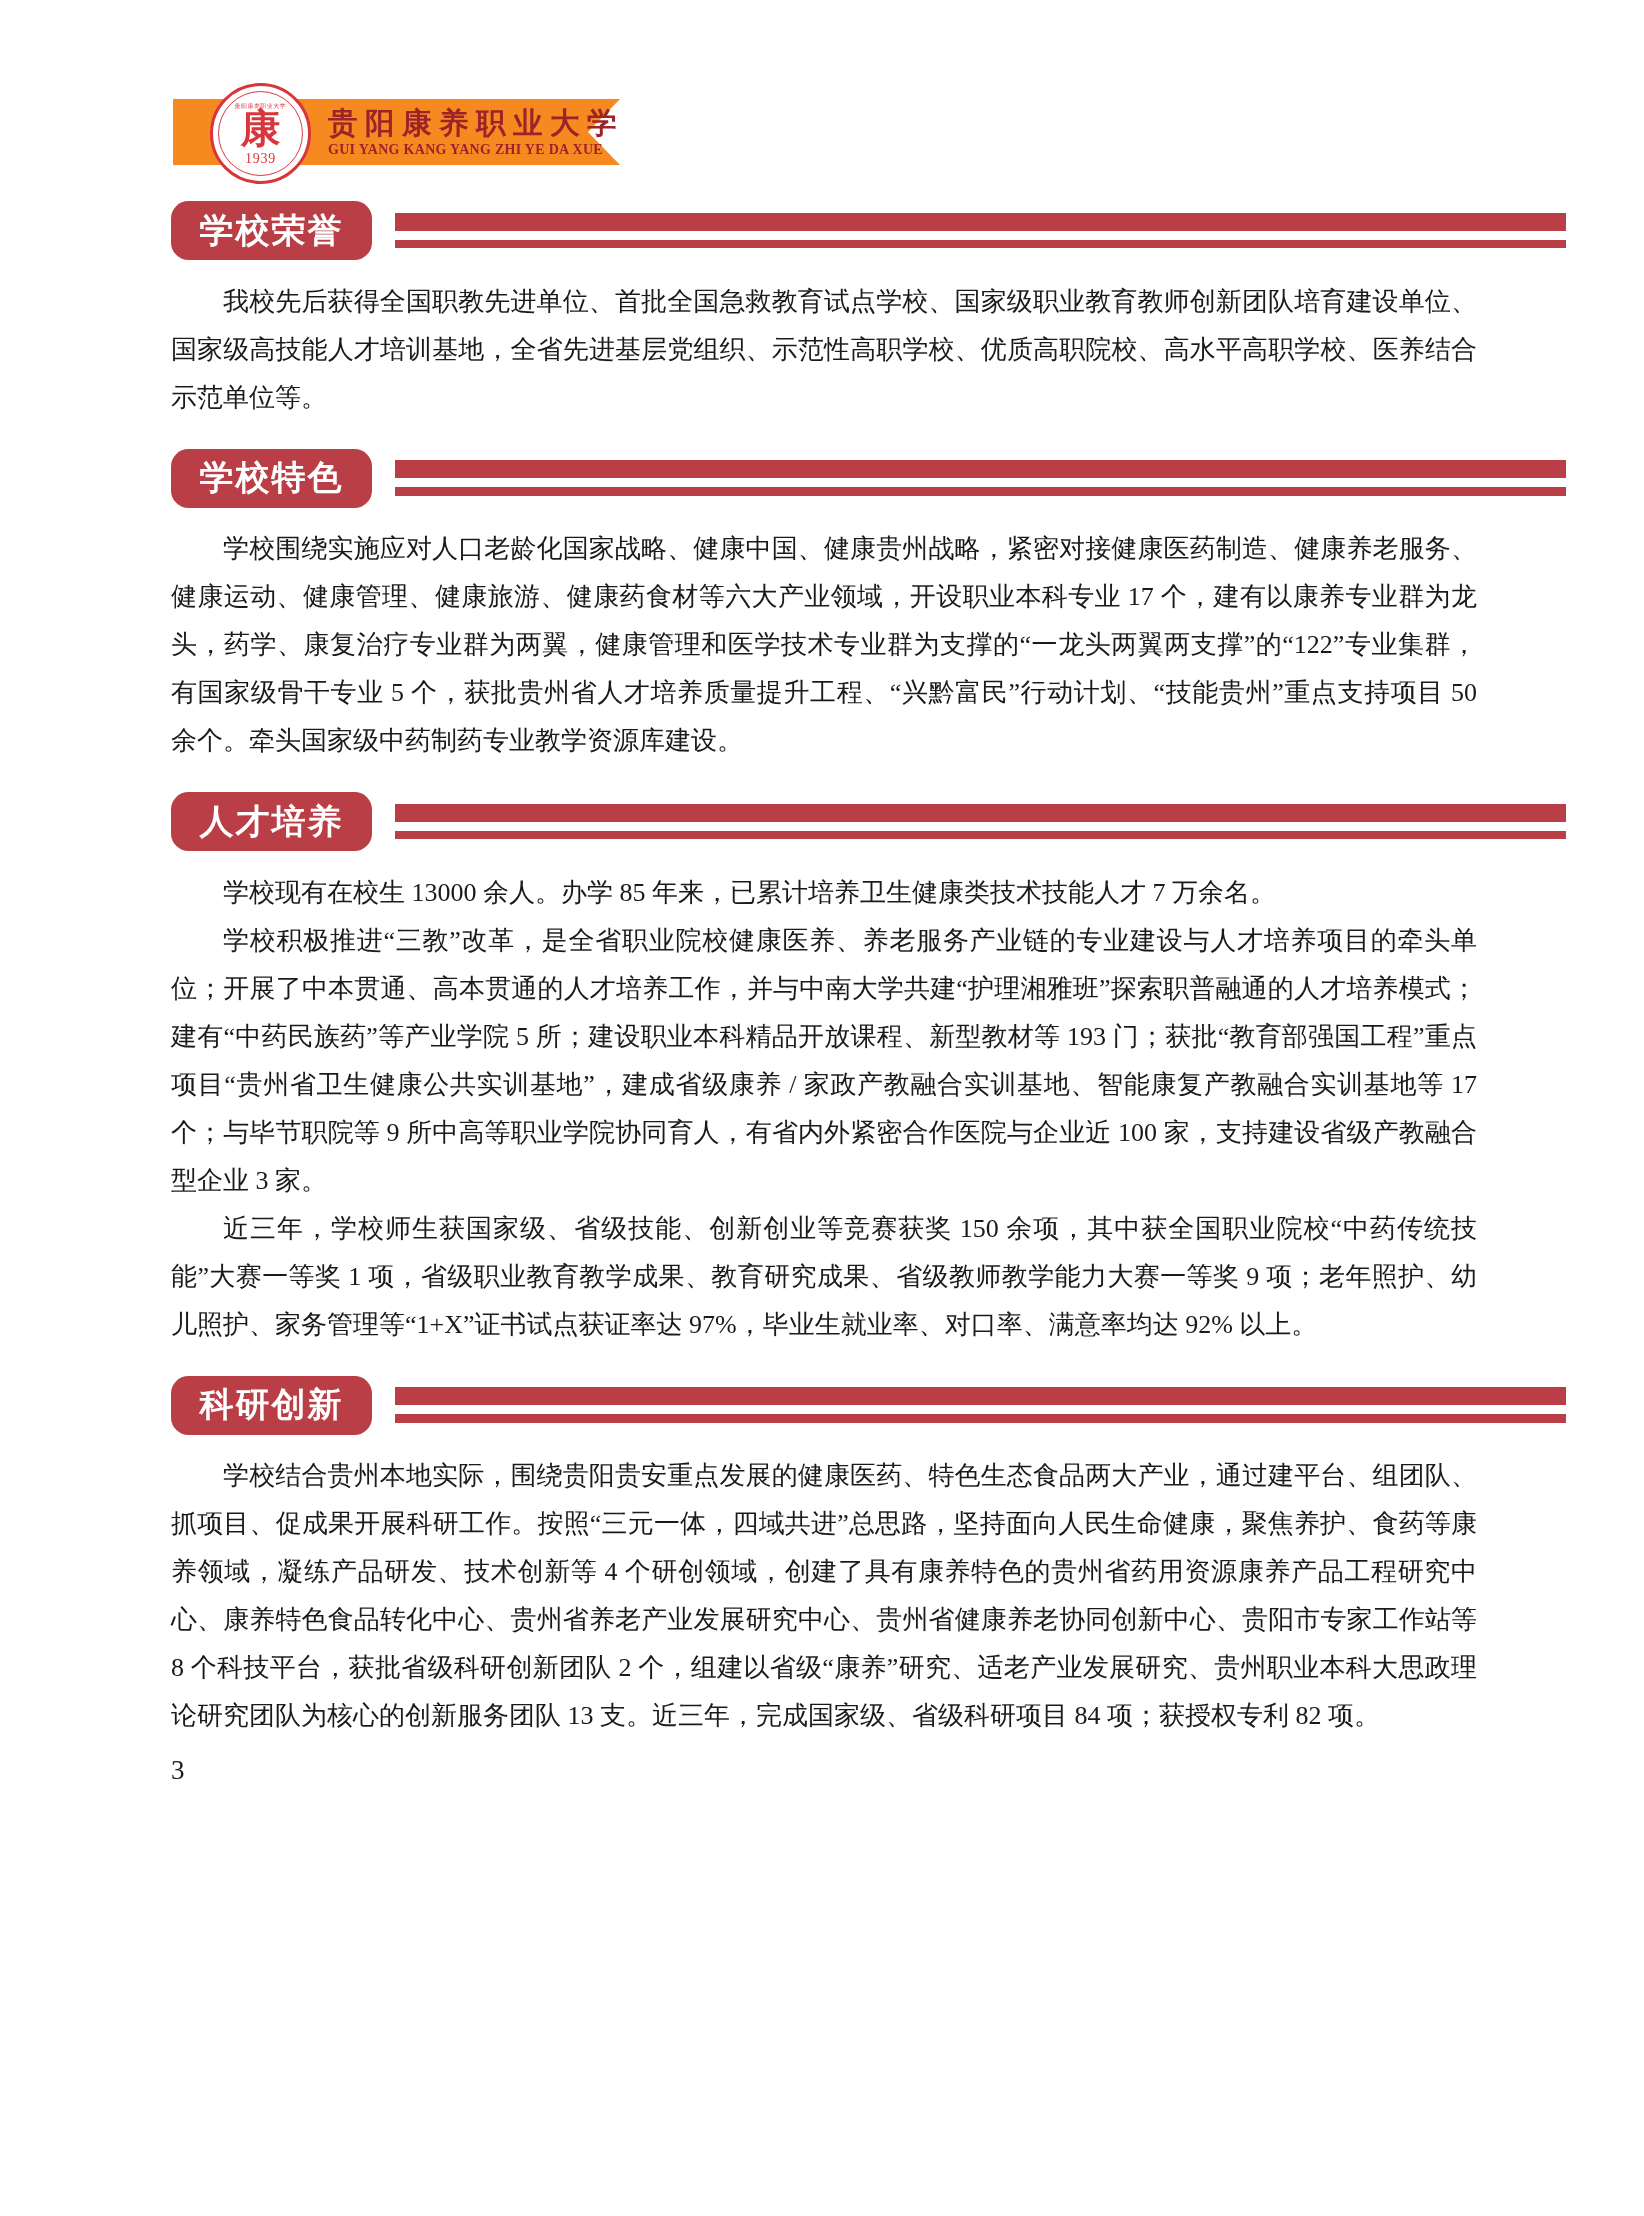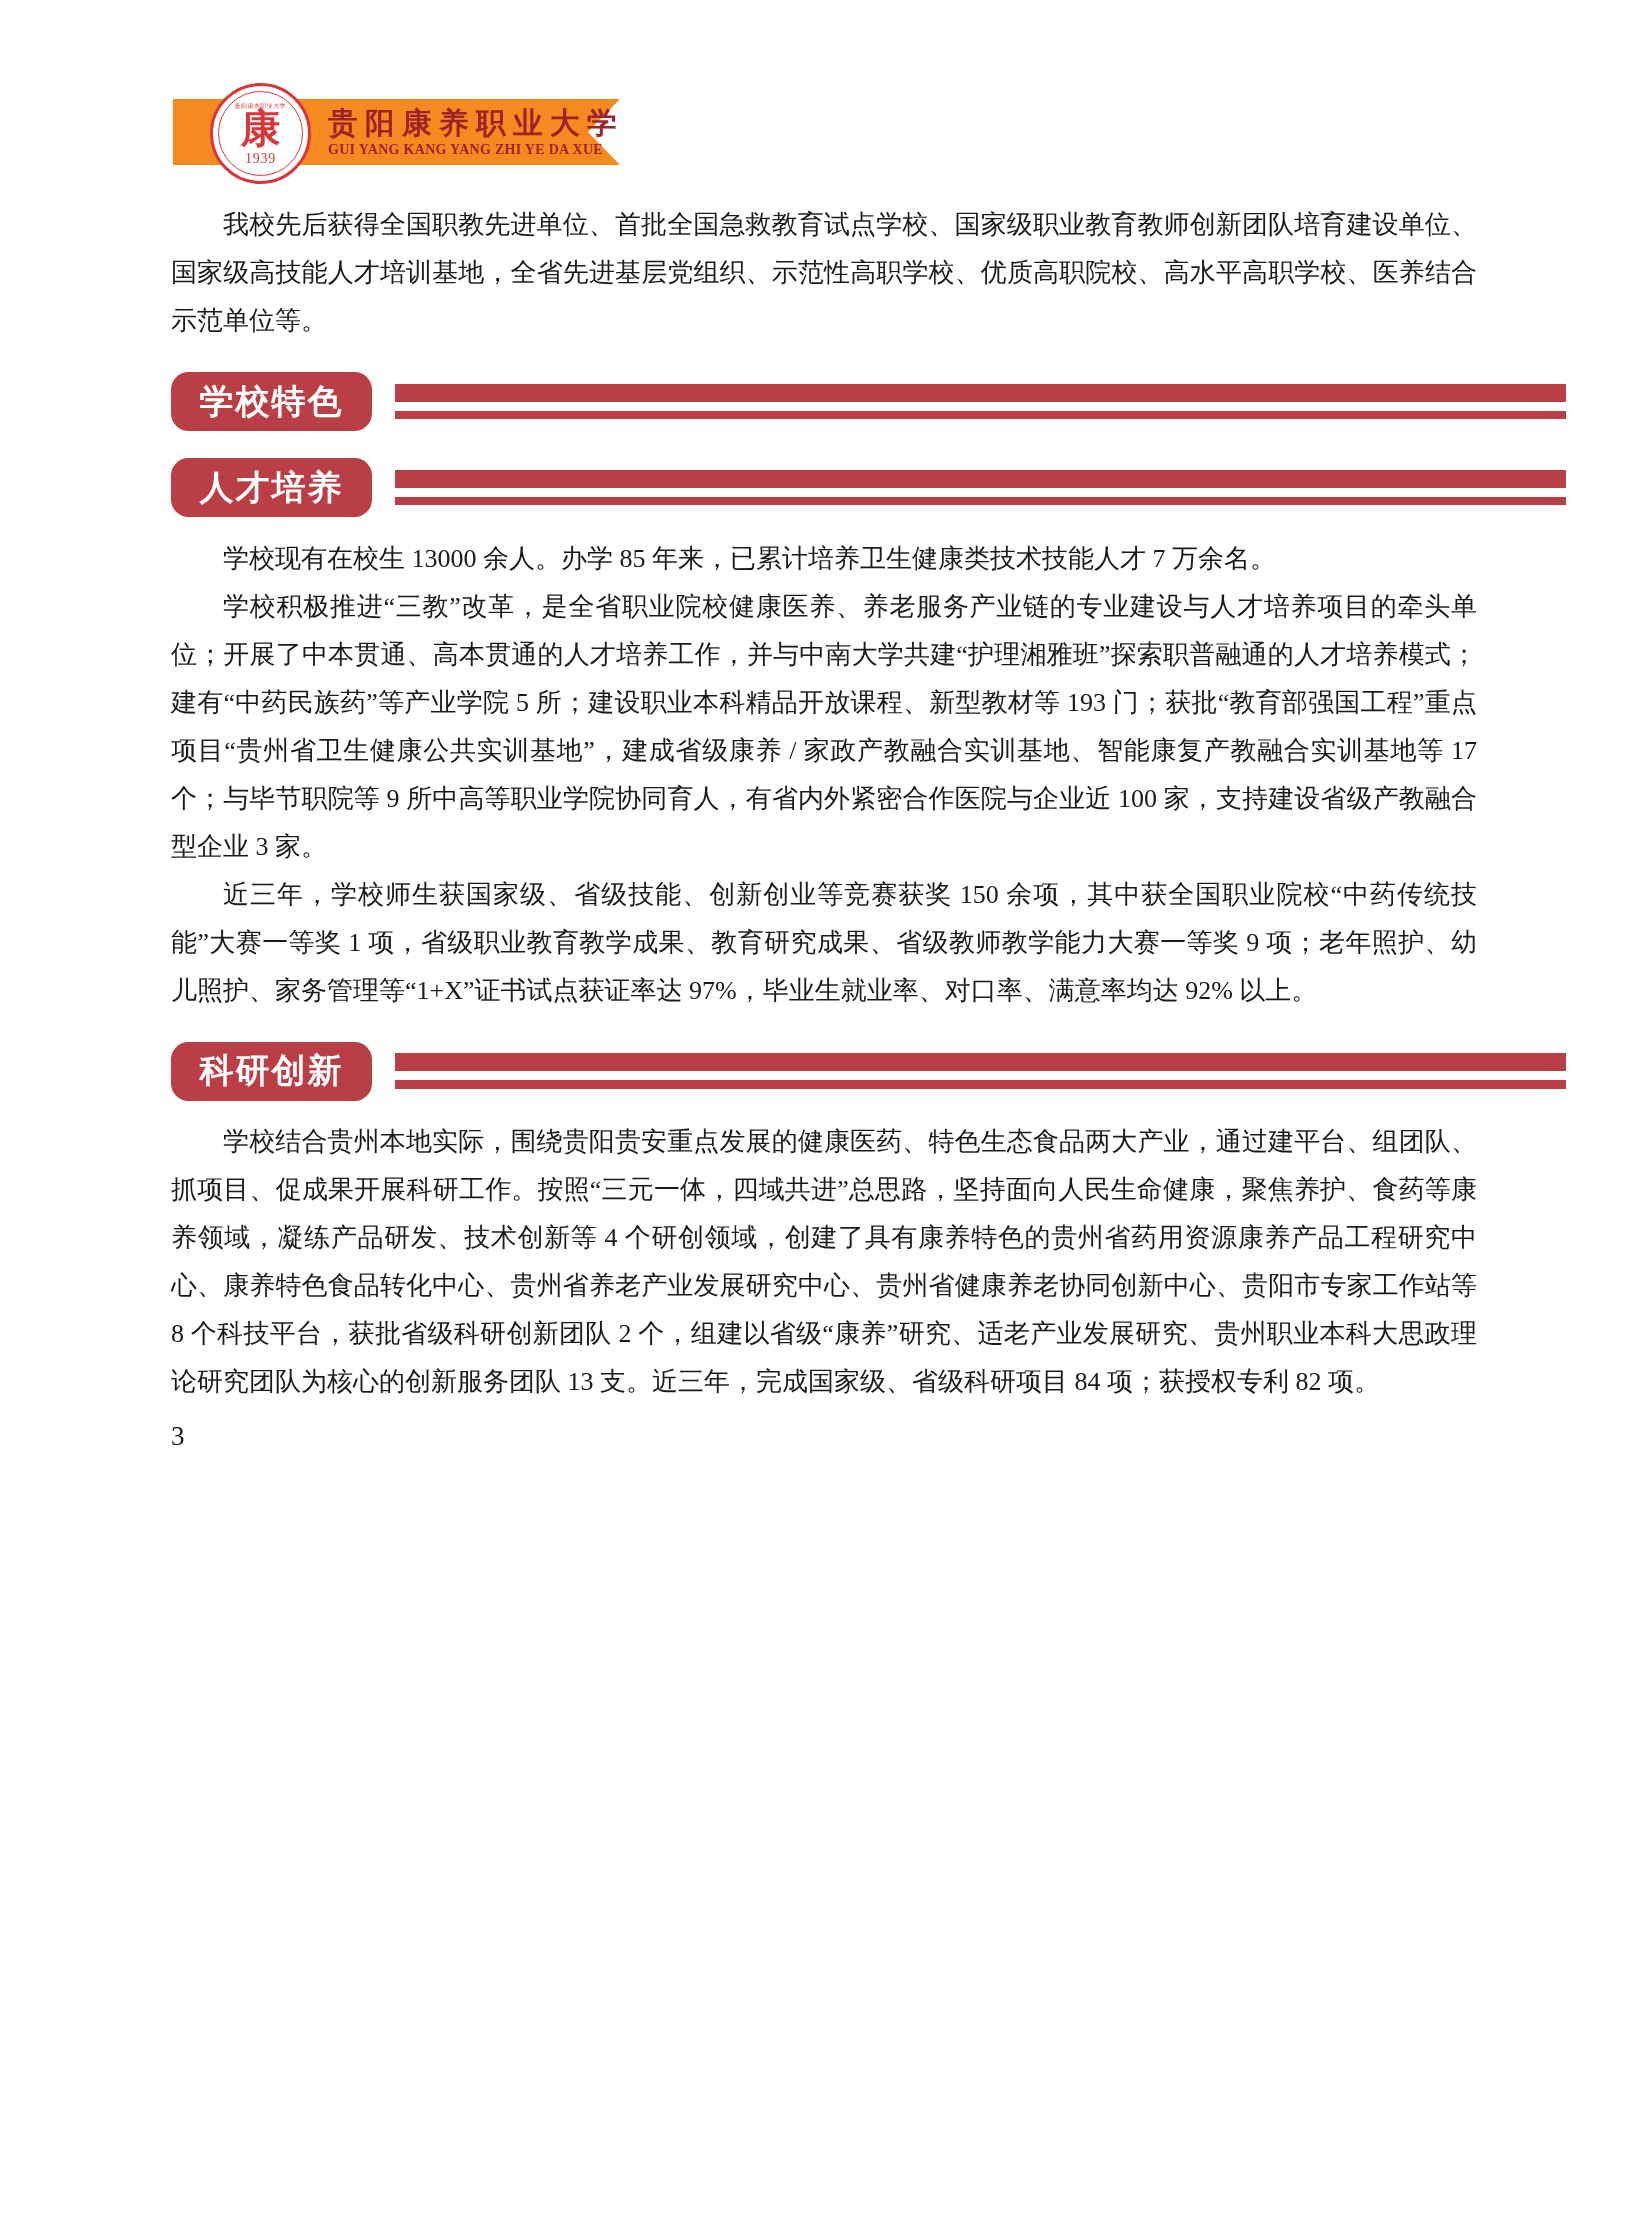--- a/index.html
+++ b/index.html
@@ -104,33 +104,43 @@
     </div>
   </div>
   <div class="banner-text">
     <div class="uni-zh">贵阳康养职业大学</div>
     <div class="uni-en">GUI YANG KANG YANG ZHI YE DA XUE</div>
   </div>
 
   <div class="content">
 
     <section class="sec">
+      <div class="sec-header">
+        <div class="sec-badge">
+          <span>学校荣誉</span>
+        </div>
+        <div class="sec-bars">
+          <div class="bar-thick"></div>
+          <div class="bar-thin"></div>
+        </div>
+      </div>
       <p class="para">我校先后获得全国职教先进单位、首批全国急救教育试点学校、国家级职业教育教师创新团队培育建设单位、国家级高技能人才培训基地，全省先进基层党组织、示范性高职学校、优质高职院校、高水平高职学校、医养结合示范单位等。</p>
     </section>
 
     <section class="sec">
       <div class="sec-header">
         <div class="sec-badge">
           <span>学校特色</span>
         </div>
         <div class="sec-bars">
           <div class="bar-thick"></div>
           <div class="bar-thin"></div>
         </div>
       </div>
+      <p class="para">学校围绕实施应对人口老龄化国家战略、健康中国、健康贵州战略，紧密对接健康医药制造、健康养老服务、健康运动、健康管理、健康旅游、健康药食材等六大产业领域，开设职业本科专业 17 个，建有以康养专业群为龙头，药学、康复治疗专业群为两翼，健康管理和医学技术专业群为支撑的“一龙头两翼两支撑”的“122”专业集群，有国家级骨干专业 5 个，获批贵州省人才培养质量提升工程、“兴黔富民”行动计划、“技能贵州”重点支持项目 50 余个。牵头国家级中药制药专业教学资源库建设。</p>
     </section>
 
 
     <section class="sec">
       <div class="sec-header">
         <div class="sec-badge">
           <span>人才培养</span>
         </div>
         <div class="sec-bars">
           <div class="bar-thick"></div>

